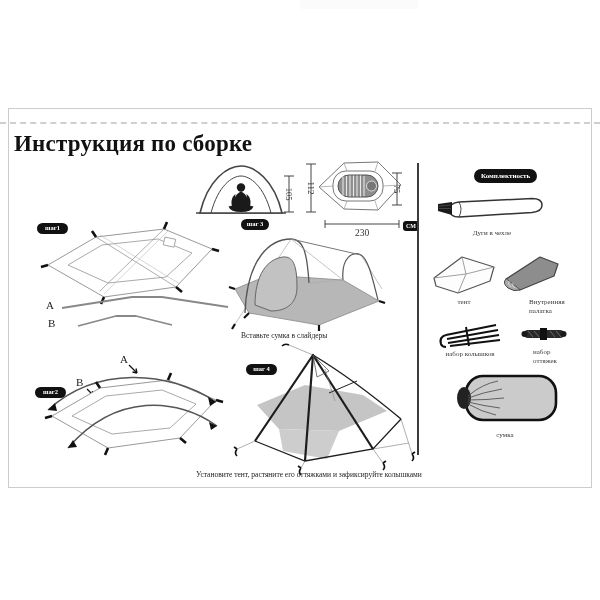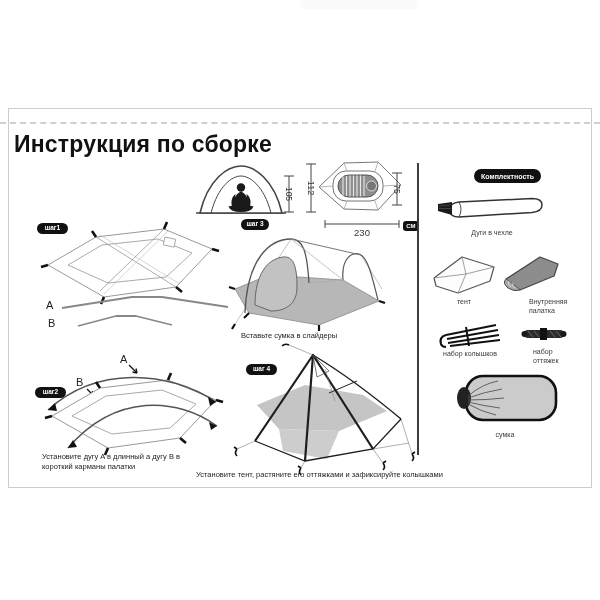--- a/index.html
+++ b/index.html
@@ -1,17 +1,17 @@
 <!DOCTYPE html>
 <html><head>
 <meta charset="utf-8">
 <style>
   html,body{margin:0;padding:0;background:#fff;}
   .page{position:relative;width:600px;height:600px;background:#ffffff;overflow:hidden;
-        font-family:Liberation Sans, sans-serif;color:#333;}
+        font-family:Liberation Serif, serif;color:#333;}
   .abs{position:absolute;}
   .sheet-border{left:8px;top:108px;width:582px;height:378px;border:1px solid #cccccc;}
   .dashed-line{left:0;top:122px;width:600px;border-top:2px dashed #cfcfcf;}
   .top-smudge{left:300px;top:0;width:118px;height:9px;background:#fbfbfb;}
   .title{left:14px;top:131px;font-size:23px;font-weight:700;color:#111;letter-spacing:.2px;}
   .badge{background:#111;color:#fff;font-weight:700;display:flex;align-items:center;
          justify-content:center;border-radius:7px;line-height:1;}
   .divider-v{left:417px;top:163px;width:2px;height:292px;background:#3c3c3c;}
   .steptext{font-size:7.5px;line-height:1.3;color:#222;}
   .lbl{font-size:7px;color:#3a3a3a;line-height:1.25;}
@@ -158,21 +158,20 @@
     <g stroke="#111" stroke-width="2.6">
       <line x1="6" y1="44" x2="-1" y2="46"></line>
         <line x1="54" y1="16" x2="50" y2="10"></line>
       <line x1="122" y1="8" x2="125" y2="1"></line>
         <line x1="170" y1="28" x2="177" y2="30"></line>
       <line x1="134" y1="66" x2="140" y2="71"></line>
         <line x1="62" y1="76" x2="59" y2="83"></line>
     </g>
   </svg>
 
-  <div class="abs steptext" style="left:42px;top:452px;width:158px;">Установите дугу A в длинный а дугу B в короткий карманы палатки</div>
 
   <svg class="abs" style="left:231px;top:231px;" width="152" height="97" viewBox="0 0 152 97">
     <line x1="60" y1="8" x2="4" y2="93" stroke="#b5b5b5" stroke-width=".8"></line>
     <line x1="130" y1="24" x2="151" y2="58" stroke="#b5b5b5" stroke-width=".8"></line>
     <polygon points="4,58 38,44 112,49 148,70 88,94 18,82" fill="#b7b7b7" stroke="#888" stroke-width=".8"></polygon>
     <path d="M24,74 C24,44 36,28 52,26 C62,25 66,34 66,56 C66,72 56,80 40,80 Z" fill="#c2c2c2" stroke="#666" stroke-width="1"></path>
     <path d="M14,82 C16,26 40,8 60,8 C72,8 76,20 78,52" fill="none" stroke="#555" stroke-width="1.3"></path>
     <path d="M112,49 C110,26 122,20 130,24 C138,29 142,50 147,69" fill="none" stroke="#555" stroke-width="1.2"></path>
     <line x1="60" y1="8" x2="130" y2="24" stroke="#777" stroke-width="1"></line>
     <line x1="60" y1="8" x2="112" y2="49" stroke="#aaa" stroke-width=".7"></line>

